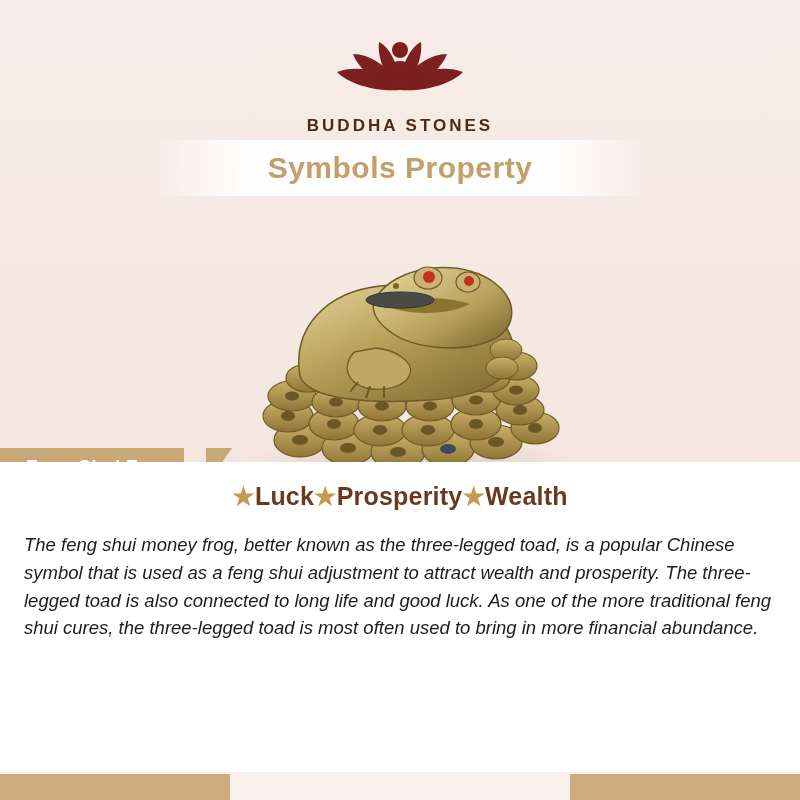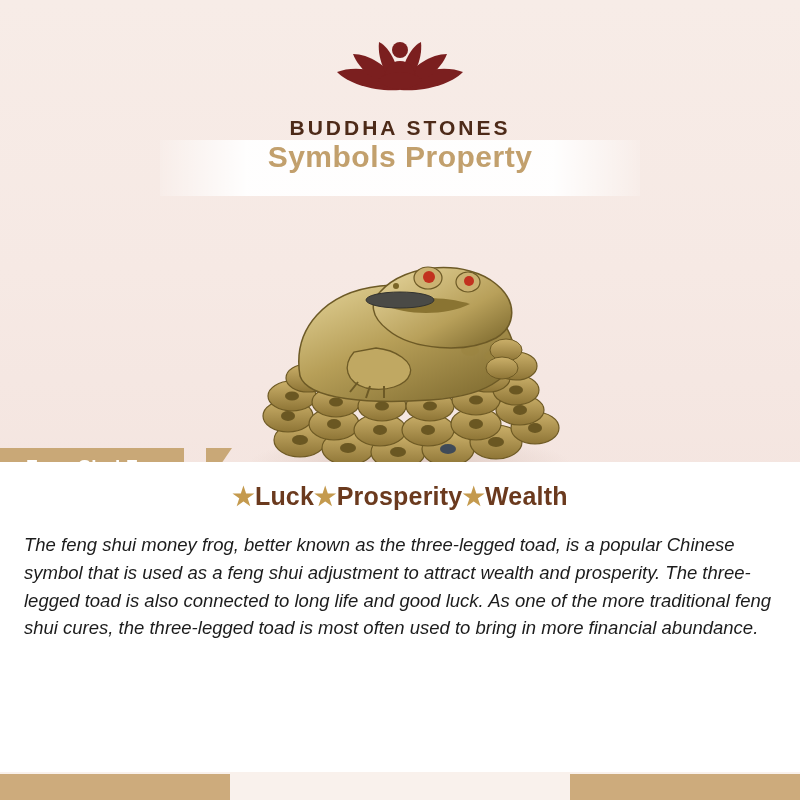--- a/index.html
+++ b/index.html
@@ -73,32 +73,32 @@
   }
 
   .logo-wrap {
     position: absolute;
     top: 28px; left: 0; width: 800px;
     text-align: center;
   }
   .logo-mark { display: block; margin: 0 auto; }
   .logo-text {
     margin-top: 4px;
-    font-size: 21px;
+    font-size: 17px;
     letter-spacing: 3px;
     font-weight: bold;
     color: #4d2a18;
   }
 
   .title-band {
     position: absolute;
     top: 140px; left: 160px;
     width: 480px; height: 56px;
     background: linear-gradient(90deg, rgba(255,255,255,0.15) 0%, rgba(255,255,255,0.95) 18%, rgba(255,255,255,0.95) 82%, rgba(255,255,255,0.15) 100%);
-    display: flex; justify-content: center;
+    display: flex; align-items: center; justify-content: center;
   }
   .title-band .title {
     font-size: 30px;
     font-weight: bold;
     color: #c2a06d;
     letter-spacing: 0.5px;
   }
 
   
   .product {

